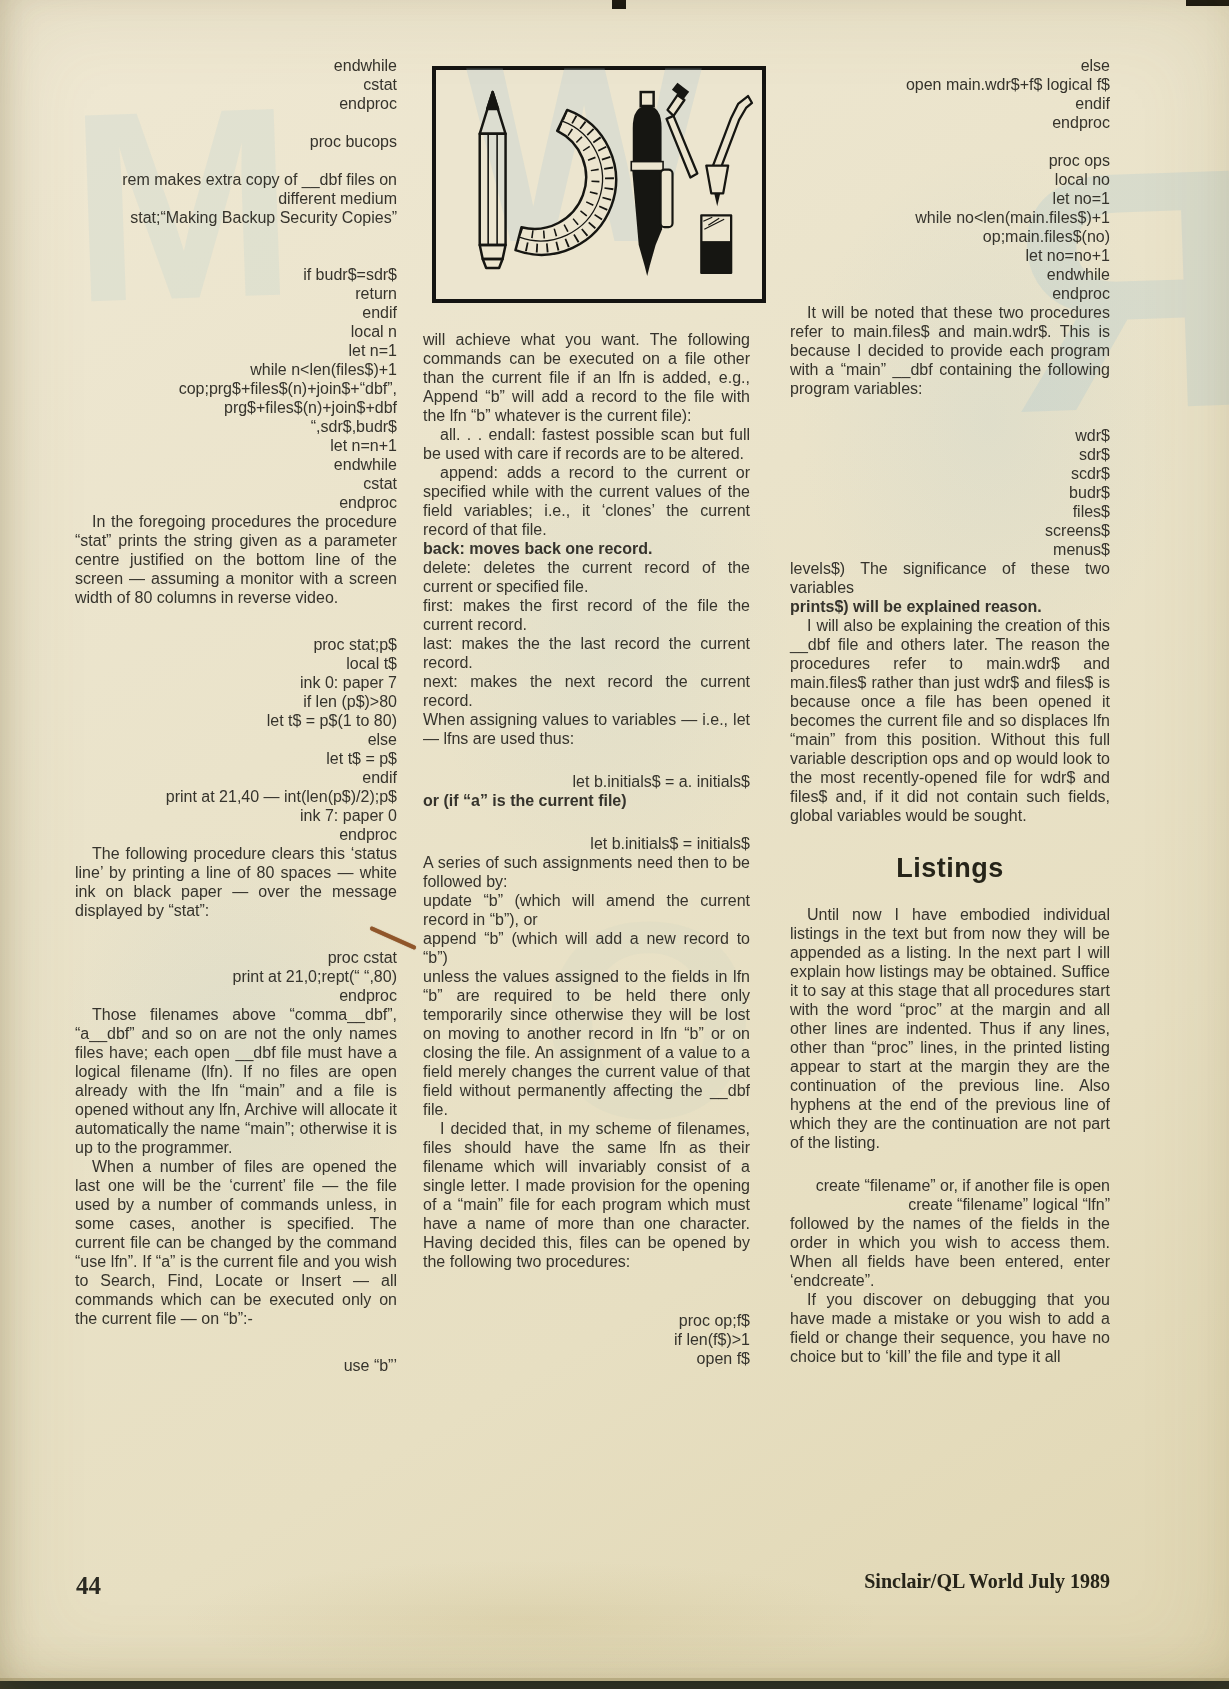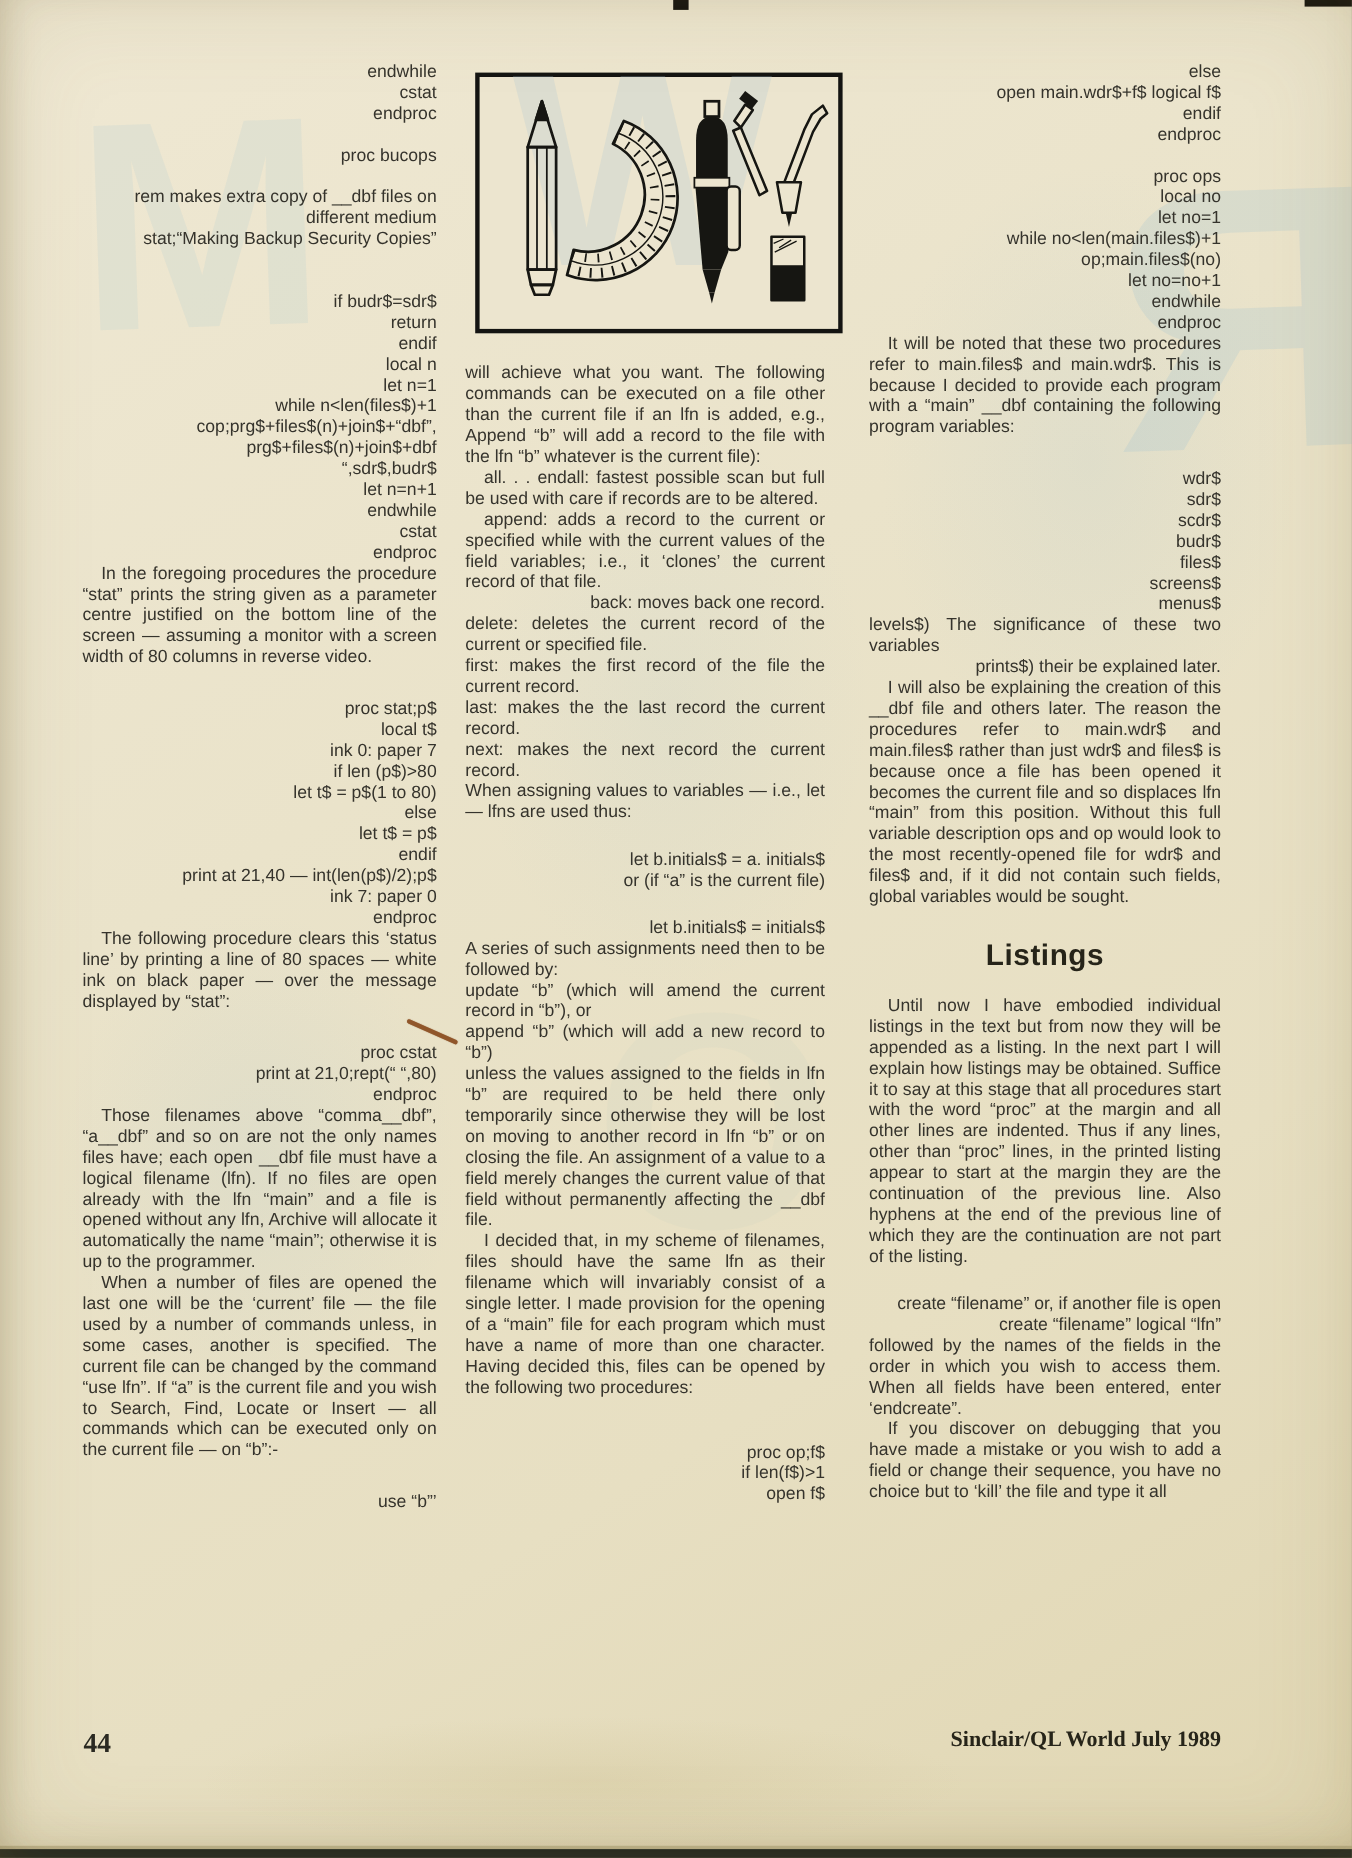--- a/index.html
+++ b/index.html
@@ -12,21 +12,21 @@
   .vignette{position:absolute;inset:0;z-index:6;pointer-events:none;
     box-shadow:inset 0 0 90px rgba(130,110,55,.16), inset 18px 0 40px -22px rgba(95,80,40,.28), inset 0 -30px 50px -30px rgba(120,100,45,.25);}
   
   .ghost{position:absolute;z-index:1;font-weight:bold;font-family:"Liberation Sans",sans-serif;line-height:1;user-select:none;}
   .ghost.flip{transform:scaleX(-1) rotate(2deg);}
   .blotch{position:absolute;z-index:1;border-radius:50%;}
   
   .col{position:absolute;z-index:3;font-size:16px;line-height:19px;}
   .col p{margin:0;text-align:justify;}
   .col p.ind{text-indent:17px;}
-  .col p.left{text-align:right;}
+  .col p.left{text-align:left;font-weight:bold;}
   .code{white-space:pre;margin:0;font-family:inherit;font-size:16px;line-height:19px;text-align:right;}
   .g1{margin-top:24px;} .g2{margin-top:28px;} .g3{margin-top:40px;}
   .listings-head{font-size:27px;line-height:34px;font-weight:bold;color:#262419;text-align:center;margin:26px 0 20px 0;letter-spacing:.5px;}
   
   .illu{position:absolute;left:432px;top:66px;width:326px;height:229px;z-index:3;
     border:4px solid #141412;background:#ece5cf;}
   .illu .ghost-in{position:absolute;left:30px;top:-40px;z-index:0;}
   .illu svg{position:relative;z-index:1;display:block;}
   
   .pen-scratch{position:absolute;left:368px;top:936px;width:50px;height:4px;background:#90562a;
@@ -182,21 +182,21 @@
    endproc</pre>
     <p class="ind g2">It will be noted that these two procedures refer to main.files$ and main.wdr$. This is because I decided to provide each program with a “main” __dbf containing the following program variables:</p>
     <pre class="code g2">wdr$
 sdr$
 scdr$
 budr$
 files$
 screens$
 menus$</pre>
     <p>levels$) The significance of these two variables</p>
-    <p class="left">prints$) their be explained later.</p>
+    <p class="left">prints$) will be explained reason.</p>
     <p class="ind g2">I will also be explaining the creation of this __dbf file and others later. The reason the procedures refer to main.wdr$ and main.files$ rather than just wdr$ and files$ is because once a file has been opened it becomes the current file and so displaces lfn “main” from this position. Without this full variable description ops and op would look to the most recently-opened file for wdr$ and files$ and, if it did not contain such fields, global variables would be sought.</p>
     <h2 class="listings-head">Listings</h2>
     <p class="ind">Until now I have embodied individual listings in the text but from now they will be appended as a listing. In the next part I will explain how listings may be obtained. Suffice it to say at this stage that all procedures start with the word “proc” at the margin and all other lines are indented. Thus if any lines, other than “proc” lines, in the printed listing appear to start at the margin they are the continuation of the previous line. Also hyphens at the end of the previous line of which they are the continuation are not part of the listing.</p>
     <pre class="code g1">create “filename” or, if another file is open
 create “filename” logical “lfn”</pre>
     <p class="g1">followed by the names of the fields in the order in which you wish to access them. When all fields have been entered, enter ‘endcreate”.</p>
     <p class="ind">If you discover on debugging that you have made a mistake or you wish to add a field or change their sequence, you have no choice but to ‘kill’ the file and type it all</p>
   </div>
 
   <div class="pen-scratch"></div>

